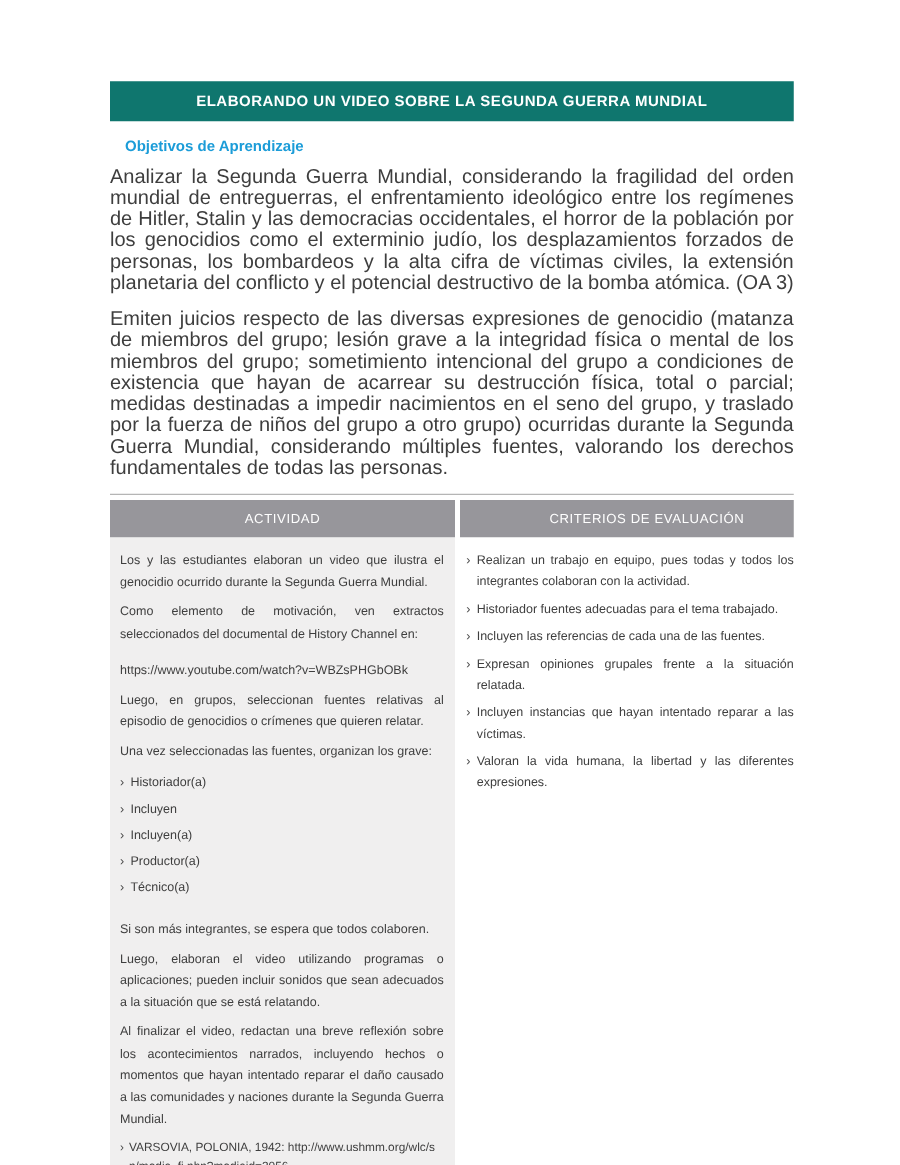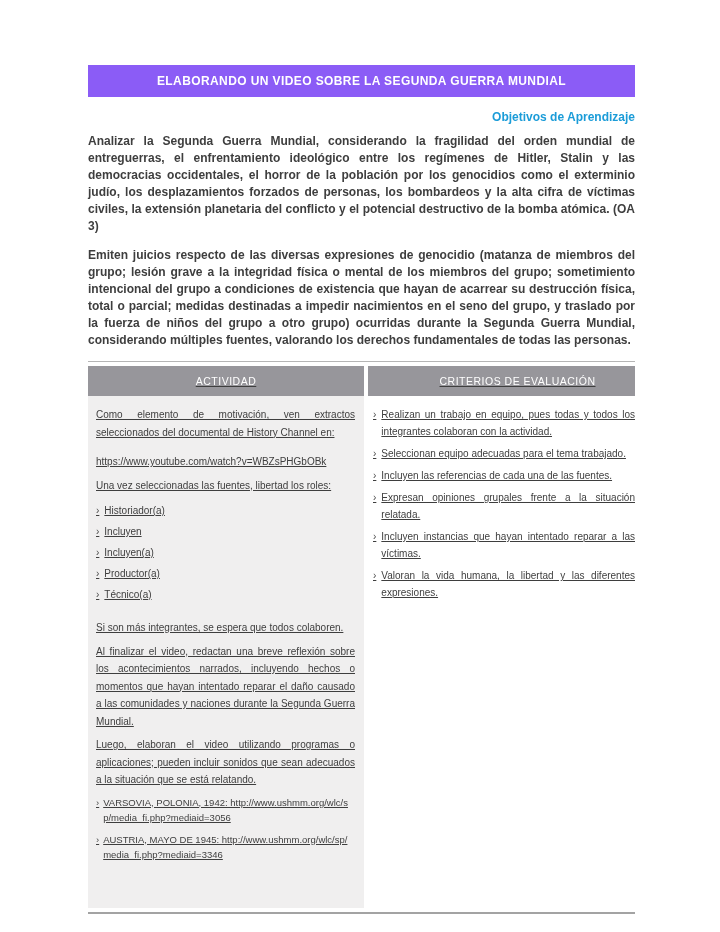--- a/index.html
+++ b/index.html
@@ -11,51 +11,49 @@
     color: #3e3e3e;
     overflow: hidden;
   }
   .doc {
     position: absolute;
     left: 88px; top: 65px;
     width: 547px;
   }
   .title-bar {
     height: 32px;
-    background: #8b5cf6;
+    background: #0f766e;
     color: #ffffff;
     font-size: 12px;
     font-weight: bold;
     letter-spacing: 0.4px;
     text-align: center;
     line-height: 32px;
     white-space: nowrap;
   }
   .h-blue {
     color: #1b9cd8;
     font-size: 12px;
     font-weight: bold;
     margin: 13px 0 9px 12px;
     line-height: 14px;
-    text-align: right;
   }
   .para {
-    font-size: 12px;
+    font-size: 16px;
     line-height: 17px;
     text-align: justify;
     margin-bottom: 12px;
-    font-weight: bold;
   }
   .table-wrap {
     margin-top: 1px;
     border-top: 1px solid #b5b5b5;
     border-bottom: 2px solid #a3a3a3;
     padding: 4px 0 4px 0;
   }
-  .t-row { display: flex; text-decoration: underline; }
+  .t-row { display: flex; }
   .t-gap { width: 4px; flex: 0 0 4px; }
   .cell-l { width: 276px; flex: 0 0 276px; }
   .cell-r { flex: 1; padding-left: 32px; }
   .t-head .cell-l, .t-head .cell-r {
     background: #97969b;
     color: #ffffff;
     font-size: 10.5px;
     letter-spacing: 0.5px;
     height: 30px;
     line-height: 30px;
@@ -128,23 +126,25 @@
 
     <div class="t-row t-head">
       <div class="cell-l">ACTIVIDAD</div>
       <div class="t-gap"></div>
       <div class="cell-r">CRITERIOS DE EVALUACIÓN</div>
     </div>
 
     <div class="t-row t-body">
 
       <div class="cell-l">
+        <div class="cpar">Los y las estudiantes elaboran un video que ilustra el genocidio ocurrido durante la Segunda Guerra Mundial.</div>
         <div class="cpar" style="margin-bottom:12px">Como elemento de motivación, ven extractos seleccionados del documental de History Channel en:</div>
         <div class="url-line">https://www.youtube.com/watch?v=WBZsPHGbOBk</div>
-        <div class="cpar">Una vez seleccionadas las fuentes, libertad los roles:</div>
+        <div class="cpar">Luego, en grupos, seleccionan fuentes relativas al episodio de genocidios o crímenes que quieren relatar.</div>
+        <div class="cpar">Una vez seleccionadas las fuentes, organizan los grave:</div>
 
         <div class="blist">
           <div class="bitem">
             <span class="bullet">›</span>
             <span class="txt">Historiador(a)</span>
           </div>
           <div class="bitem">
             <span class="bullet">›</span>
             <span class="txt">Incluyen</span>
           </div>
@@ -156,22 +156,22 @@
             <span class="bullet">›</span>
             <span class="txt">Productor(a)</span>
           </div>
           <div class="bitem">
             <span class="bullet">›</span>
             <span class="txt">Técnico(a)</span>
           </div>
         </div>
 
         <div class="cpar mt14">Si son más integrantes, se espera que todos colaboren.</div>
+        <div class="cpar">Luego, elaboran el video utilizando programas o aplicaciones; pueden incluir sonidos que sean adecuados a la situación que se está relatando.</div>
         <div class="cpar">Al finalizar el video, redactan una breve reflexión sobre los acontecimientos narrados, incluyendo hechos o momentos que hayan intentado reparar el daño causado a las comunidades y naciones durante la Segunda Guerra Mundial.</div>
-        <div class="cpar">Luego, elaboran el video utilizando programas o aplicaciones; pueden incluir sonidos que sean adecuados a la situación que se está relatando.</div>
 
 
         <div>
           <div class="src-item">
             <span class="bullet">›</span>
             <span class="txt">VARSOVIA, POLONIA, 1942: http://www.ushmm.org/wlc/sp/media_fi.php?mediaid=3056</span>
           </div>
           <div class="src-item">
             <span class="bullet">›</span>
             <span class="txt">AUSTRIA, MAYO DE 1945: http://www.ushmm.org/wlc/sp/media_fi.php?mediaid=3346</span>
@@ -182,21 +182,21 @@
 
       <div class="t-gap"></div>
 
       <div class="cell-r">
         <div class="crit-item">
           <span class="bullet">›</span>
           <span class="txt">Realizan un trabajo en equipo, pues todas y todos los integrantes colaboran con la actividad.</span>
         </div>
         <div class="crit-item">
           <span class="bullet">›</span>
-          <span class="txt">Seleccionan equipo adecuadas para el tema trabajado.</span>
+          <span class="txt">Historiador fuentes adecuadas para el tema trabajado.</span>
         </div>
         <div class="crit-item">
           <span class="bullet">›</span>
           <span class="txt">Incluyen las referencias de cada una de las fuentes.</span>
         </div>
         <div class="crit-item">
           <span class="bullet">›</span>
           <span class="txt">Expresan opiniones grupales frente a la situación relatada.</span>
         </div>
         <div class="crit-item">

